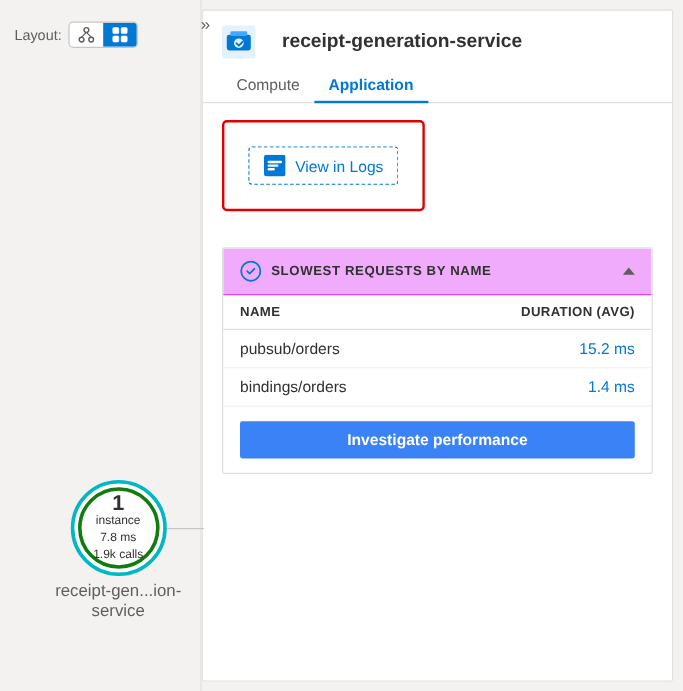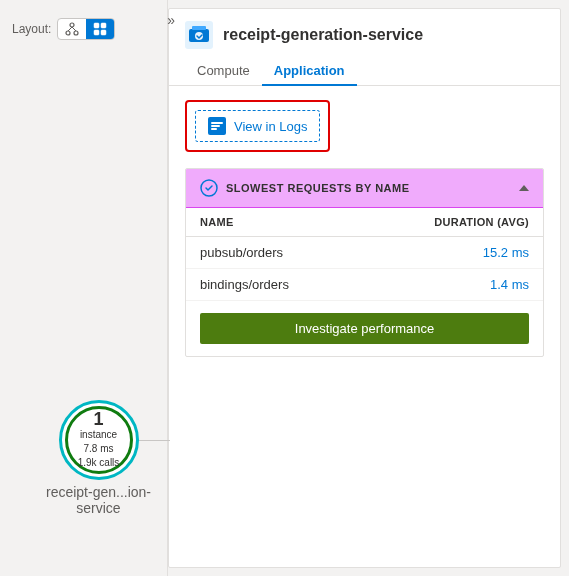--- a/index.html
+++ b/index.html
@@ -142,20 +142,21 @@
 
     .service-icon {
       width: 28px;
       height: 28px;
     }
 
     .service-title {
       font-size: 16px;
       font-weight: 600;
       color: #323130;
+      margin-left: 12px;
     }
 
     .panel-tabs {
       display: flex;
       gap: 0;
     }
 
     .tab {
       padding: 6px 12px;
       font-size: 13px;
@@ -175,22 +176,22 @@
       padding: 14px 16px;
       flex: 1;
       overflow-y: auto;
     }
 
     
     .view-logs-wrapper {
       border: 2px solid #e00000;
       border-radius: 4px;
       display: inline-block;
-      padding: 8px;
-      margin-bottom: 16px;
+      padding: 20px;
+      margin-bottom: 30px;
     }
 
     .view-logs-btn {
       display: flex;
       align-items: center;
       gap: 8px;
       padding: 6px 12px;
       background: #fff;
       border: 1px dashed #0078d4;
       border-radius: 3px;
@@ -266,26 +267,26 @@
       font-size: 13px;
       color: #0078d4;
       text-align: center;
     }
 
     .investigate-btn {
       display: block;
       width: calc(100% - 28px);
       margin: 12px 14px;
       padding: 8px;
-      background: #4d7c0f;
+      background: #3b82f6;
       color: #fff;
       border: none;
       border-radius: 2px;
       font-size: 13px;
-      font-weight: 400;
+      font-weight: 700;
       cursor: pointer;
       text-align: center;
       font-family: 'Segoe UI', Arial, sans-serif;
     }
 
     
     .chevron-up {
       width: 0;
       height: 0;
       border-left: 5px solid transparent;

